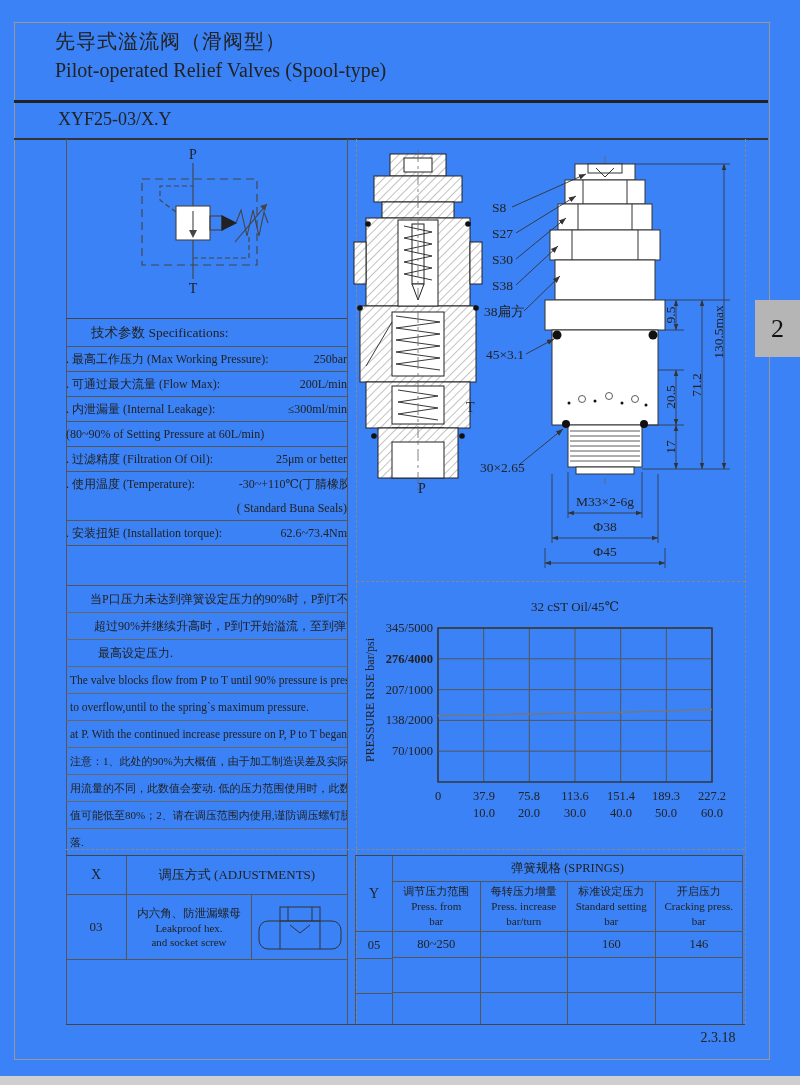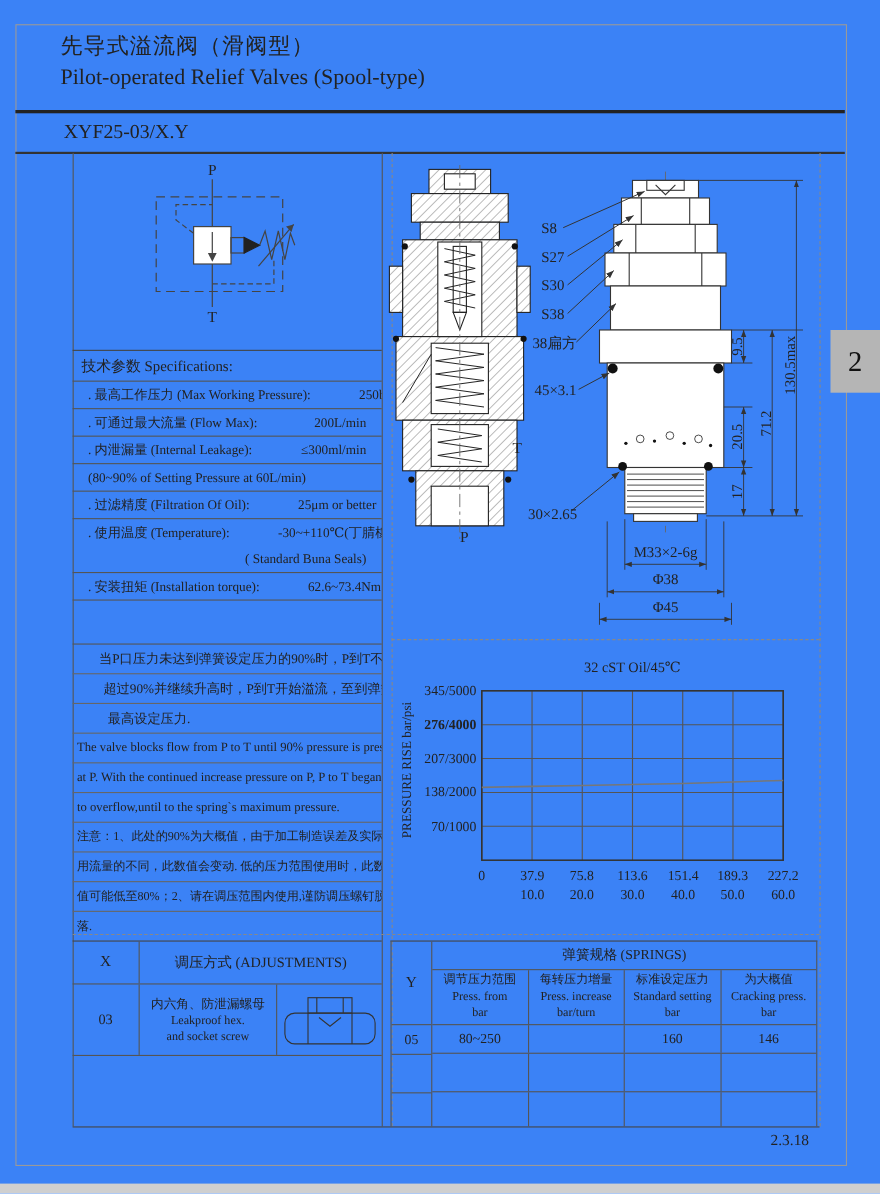--- a/index.html
+++ b/index.html
@@ -14,23 +14,23 @@
   .t-cn{position:absolute;left:55px;top:28px;font-size:20px;letter-spacing:1px;}
   .t-en{position:absolute;left:55px;top:59px;font-size:20px;}
   .model{position:absolute;left:58px;top:109px;font-size:18px;}
   .pagenum{position:absolute;left:686px;top:1030px;width:64px;text-align:center;font-size:14px;}
   .tab{position:absolute;left:755px;top:300px;width:45px;height:57px;background:#b5b5b5;
        display:flex;align-items:center;justify-content:center;font-size:26px;color:#111;}
   .bottomstrip{position:absolute;left:0;top:1076px;width:800px;height:9px;background:#cfcfcf;}
 
   
   .spec{position:absolute;left:66px;top:318px;width:281px;border-top:1.2px solid #444;box-sizing:border-box;}
-  .spec-head{height:27px;line-height:27px;border-bottom:1px solid #555;padding-left:8px;font-size:13.5px;}
+  .spec-head{height:27px;line-height:27px;border-bottom:1px solid #555;padding-left:25px;font-size:13.5px;}
   .spec-row{height:24px;line-height:24px;border-bottom:1px solid #555;display:flex;
-            justify-content:space-between;padding:0 14px;font-size:12px;white-space:nowrap;overflow:hidden;gap:44px;}
+            justify-content:space-between;padding:0 0;font-size:12px;white-space:nowrap;overflow:hidden;gap:44px;}
   .spec-row.nb{border-bottom:none;}
 
   
   .desc{position:absolute;left:66px;top:585px;width:281px;border-top:1px solid #555;box-sizing:border-box;}
   .desc-row{height:26px;line-height:26px;border-bottom:1px solid #666;font-size:11.5px;
             padding:0 4px;white-space:nowrap;overflow:hidden;}
   .desc-row:last-child{border-bottom:none;}
   .desc-row.cn1{padding-left:24px;}
   .desc-row.cn2{padding-left:28px;}
   .desc-row.cn3{padding-left:32px;}
@@ -150,22 +150,22 @@
         <span>. 安装扭矩 (Installation torque):</span>
         <span>62.6~73.4Nm</span>
       </div>
   </div>
 
   <div class="desc">
     <div class="desc-row cn1" style="font-size:12px;">当P口压力未达到弹簧设定压力的90%时，P到T不通，</div>
     <div class="desc-row cn2" style="font-size:12px;">超过90%并继续升高时，P到T开始溢流，至到弹簧的</div>
     <div class="desc-row cn3" style="font-size:12px;">最高设定压力.</div>
     <div class="desc-row">The valve blocks flow from P to T until 90% pressure is present</div>
+    <div class="desc-row">to overflow,until to the spring`s maximum pressure.</div>
     <div class="desc-row">at P. With the continued increase pressure on P, P to T began</div>
-    <div class="desc-row">to overflow,until to the spring`s maximum pressure.</div>
     <div class="desc-row" style="font-size:11px;">注意：1、此处的90%为大概值，由于加工制造误差及实际使</div>
     <div class="desc-row" style="font-size:11px;">用流量的不同，此数值会变动. 低的压力范围使用时，此数</div>
     <div class="desc-row" style="font-size:11px;">值可能低至80%；2、请在调压范围内使用,谨防调压螺钉脱</div>
     <div class="desc-row" style="font-size:11px;">落.</div>
   </div>
 
   <div class="adj">
     <div class="adj-head">
       <div class="adj-x">X</div>
       <div class="adj-title">调压方式 (ADJUSTMENTS)</div>
@@ -357,21 +357,21 @@
         <line x1="169.33333333333331" y1="36" x2="169.33333333333331" y2="190" stroke="#555" stroke-width="1"></line>
         <line x1="215" y1="36" x2="215" y2="190" stroke="#555" stroke-width="1"></line>
         <line x1="260.66666666666663" y1="36" x2="260.66666666666663" y2="190" stroke="#555" stroke-width="1"></line>
         <line x1="306.33333333333337" y1="36" x2="306.33333333333337" y2="190" stroke="#555" stroke-width="1"></line>
         <line x1="352" y1="36" x2="352" y2="190" stroke="#555" stroke-width="1"></line>
         <rect x="78" y="36" width="274" height="154" fill="none" stroke="#333" stroke-width="1.4"></rect>
         <polyline points="78.0,123.8 123.7,122.9 169.4,122.0 215.0,121.1 260.6,120.2 306.3,118.9 352.0,117.5" fill="none" stroke="#777" stroke-width="1.4"></polyline>
       </svg>
     <div class="ytick" style="top:28px;">345/5000</div>
     <div class="ytick" style="top:59px;font-weight:bold;">276/4000</div>
-    <div class="ytick" style="top:90px;">207/3000</div>
+    <div class="ytick" style="top:90px;">207/1000</div>
     <div class="ytick" style="top:120px;">138/2000</div>
     <div class="ytick" style="top:151px;">70/1000</div>
     <div class="xtick" style="left:48px;top:196px;">0</div>
     <div class="xtick" style="left:94px;top:196px;">37.9</div>
     <div class="xtick" style="left:139px;top:196px;">75.8</div>
     <div class="xtick" style="left:185px;top:196px;">113.6</div>
     <div class="xtick" style="left:231px;top:196px;">151.4</div>
     <div class="xtick" style="left:276px;top:196px;">189.3</div>
     <div class="xtick" style="left:322px;top:196px;">227.2</div>
     <div class="xtick" style="left:94px;top:213px;">10.0</div>
@@ -400,21 +400,21 @@
           <div>每转压力增量</div>
           <div>Press. increase</div>
           <div>bar/turn</div>
         </div>
         <div class="spr-hcell">
           <div>标准设定压力</div>
           <div>Standard setting</div>
           <div>bar</div>
         </div>
         <div class="spr-hcell">
-          <div>为大概值</div>
+          <div>开启压力</div>
           <div>Cracking press.</div>
           <div>bar</div>
         </div>
       </div>
       <div class="spr-row">
         <div class="spr-cell">80~250</div>
         <div class="spr-cell"></div>
         <div class="spr-cell">160</div>
         <div class="spr-cell">146</div>
       </div>

